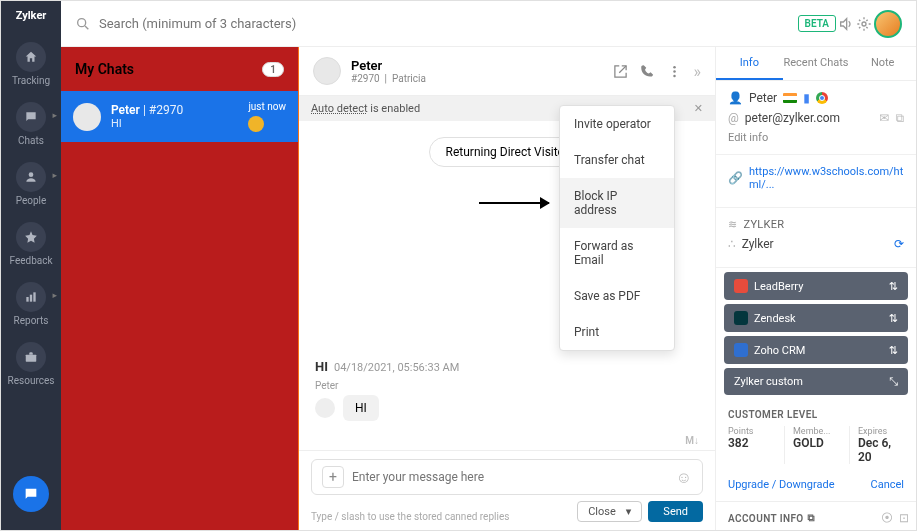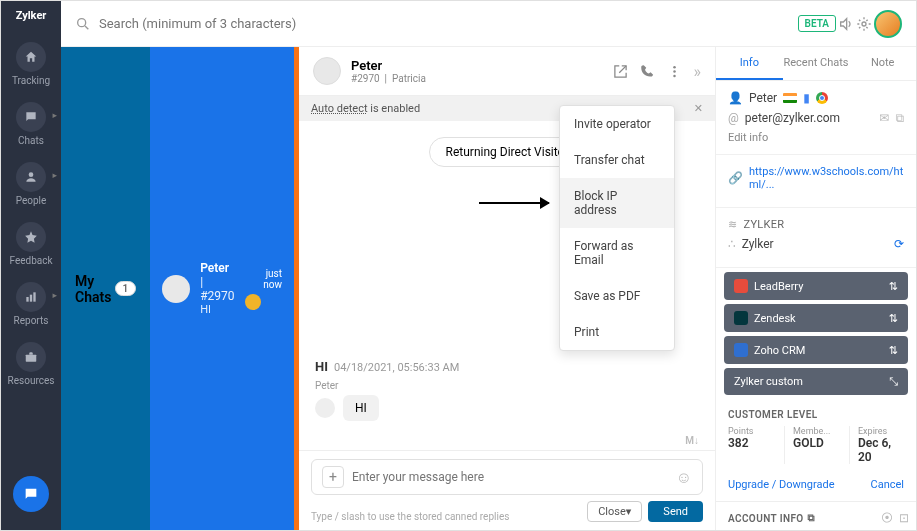--- a/index.html
+++ b/index.html
@@ -21,21 +21,21 @@
 .searchwrap { flex: 1; display: flex; align-items: center; gap: 8px; color: #999; }
 .searchwrap input { border: none; outline: none; font-size: 13px; color: #666; width: 300px; }
 .beta { border: 1px solid #1db67a; color: #1db67a; font-size: 10px; padding: 2px 6px; border-radius: 3px; font-weight: 600; }
 .topicon { color: #999; cursor: pointer; }
 .avatar-top { width: 28px; height: 28px; border-radius: 50%; border: 2px solid #1db67a; background: linear-gradient(135deg,#f8c471,#e67e22); }
 
 
 .columns { flex: 1; display: flex; min-height: 0; }
 
 
-.mychats { width: 238px; border-right: 5px solid #f97316; background: #0369a1; display: flex; flex-direction: row; }
+.mychats { width: 238px; border-right: 1px solid #f97316; background: #b91c1c; display: flex; flex-direction: column; }
 .mychats-header { display: flex; align-items: center; justify-content: space-between; padding: 14px 14px; font-weight: 600; font-size: 14px; }
 .badge-count { background: #fff; border: 1px solid #ddd; border-radius: 10px; font-size: 10px; padding: 1px 7px; color: #666; }
 .chatitem { background: #1a73e8; color: #fff; padding: 10px 12px; display: flex; align-items: center; gap: 10px; cursor: pointer; }
 .chatitem .avatar { width: 28px; height: 28px; border-radius: 50%; background: #e8e8e8; }
 .chatitem .info { flex: 1; }
 .chatitem .line1 { font-size: 12px; font-weight: 600; }
 .chatitem .line1 .id { font-weight: 400; opacity: .9; }
 .chatitem .line2 { font-size: 11px; opacity: .85; }
 .chatitem .time { font-size: 10px; }
 .chatitem .flag { width: 16px; height: 16px; border-radius: 50%; background: #f0b429; margin-top: 4px; }
@@ -63,21 +63,21 @@
 .msg-row { display: flex; align-items: center; gap: 8px; margin-top: 4px; }
 .msg-avatar { width: 20px; height: 20px; border-radius: 50%; background: #eee; }
 .msg-bubble { background: #f1f1f1; padding: 6px 12px; border-radius: 6px; font-size: 12px; }
 .md-label { position: absolute; right: 16px; bottom: 4px; font-size: 10px; color: #bbb; font-weight: 600; }
 
 .composer { border-top: 1px solid #eee; padding: 8px 12px; }
 .compose-row { display: flex; align-items: center; gap: 8px; border: 1px solid #e0e0e0; border-radius: 6px; padding: 6px 10px; }
 .compose-row input { flex: 1; border: none; outline: none; font-size: 12px; }
 .plus-btn { width: 22px; height: 22px; border: 1px solid #ddd; border-radius: 4px; display: flex; align-items: center; justify-content: center; color: #888; font-size: 14px; }
 .compose-hint { font-size: 10px; color: #aaa; margin-top: 6px; display: flex; align-items: flex-end; }
-.btn-close { border: 1px solid #ccc; border-radius: 4px; padding: 3px 10px; font-size: 11px; background: #fff; color: #555; margin-left: auto; margin-right: 6px; display: flex; align-items: center; gap: 0; }
+.btn-close { border: 1px solid #ccc; border-radius: 4px; padding: 3px 10px; font-size: 11px; background: #fff; color: #555; margin-left: auto; margin-right: 6px; display: flex; align-items: center; gap: 10px; }
 .btn-send { background: #0369a1; color: #fff; border: none; border-radius: 4px; padding: 4px 15px; font-size: 11px; }
 
 
 .dropdown { position: absolute; top: 58px; left: 260px; width: 116px; background: #fff; border: 1px solid #e0e0e0; border-radius: 4px; box-shadow: 0 4px 12px rgba(0,0,0,.12); z-index: 10; }
 .dropdown .item { padding: 11px 14px; font-size: 12px; color: #444; cursor: pointer; }
 .dropdown .item.hover { background: #f3f3f3; }
 
 
 .arrow { position: absolute; top: 155px; left: 180px; width: 70px; height: 2px; background: #000; z-index: 11; }
 .arrow::after { content: ''; position: absolute; right: -1px; top: -5px; border-left: 10px solid #000; border-top: 6px solid transparent; border-bottom: 6px solid transparent; }

